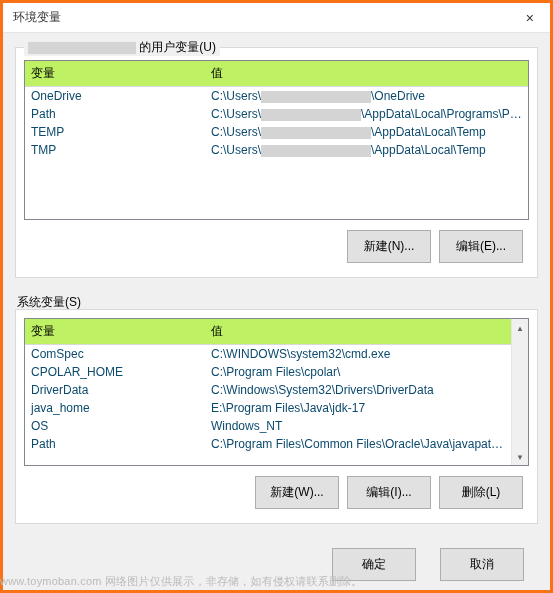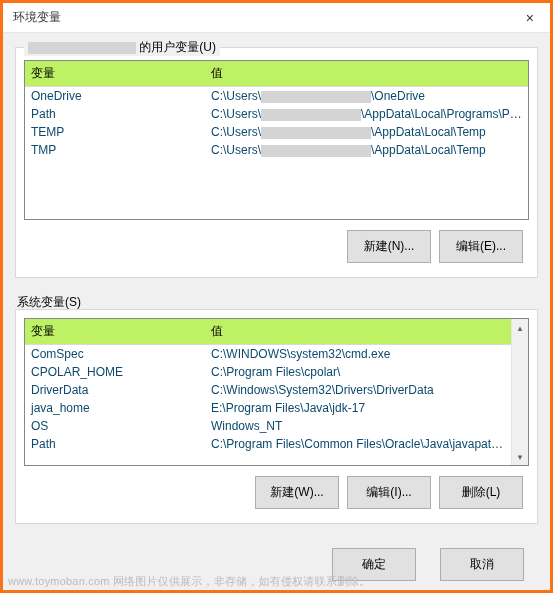--- a/index.html
+++ b/index.html
@@ -60,21 +60,21 @@
   font-size: 12px; cursor: pointer; color:#000;
   display:inline-flex; align-items:center; justify-content:center;
 }
 .dialog-buttons { display:flex; justify-content:flex-end; gap:24px; padding: 8px 14px 0 14px; }
 .redact {
   display:inline-block; height:12px; background:#d4d4d4; vertical-align:middle;
   filter: blur(0.4px);
 }
 .section-label { font-size:12px; margin: 0 0 0 2px; }
 .watermark {
-  position:absolute; left:8px; bottom:4px; font-size:11px; color:#bbb; letter-spacing:0.2px;
+  position:absolute; left:0; bottom:4px; font-size:11px; color:#bbb; letter-spacing:0.2px;
 }
 </style>
 </head>
 <body>
 
 <div class="window">
   <div class="titlebar">
     <span class="title">环境变量</span>
     <span class="close">×</span>
   </div>

